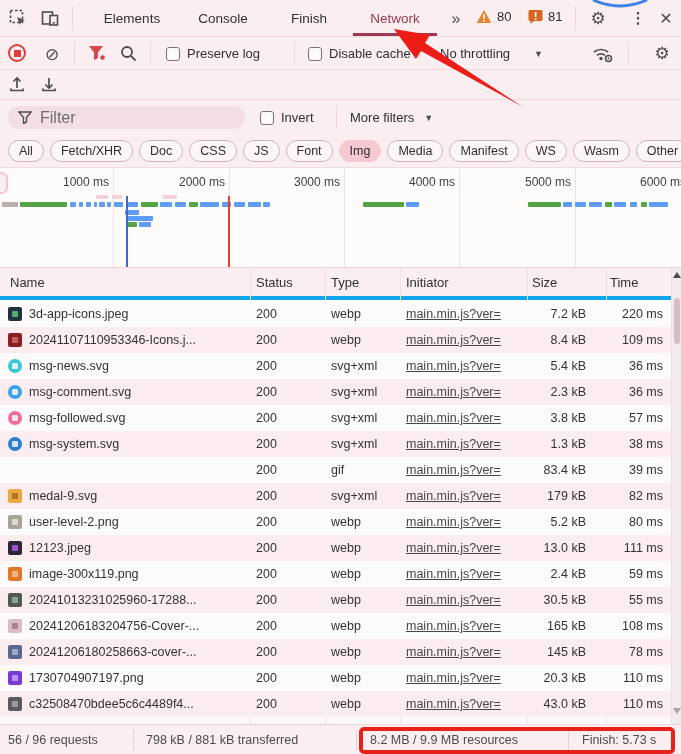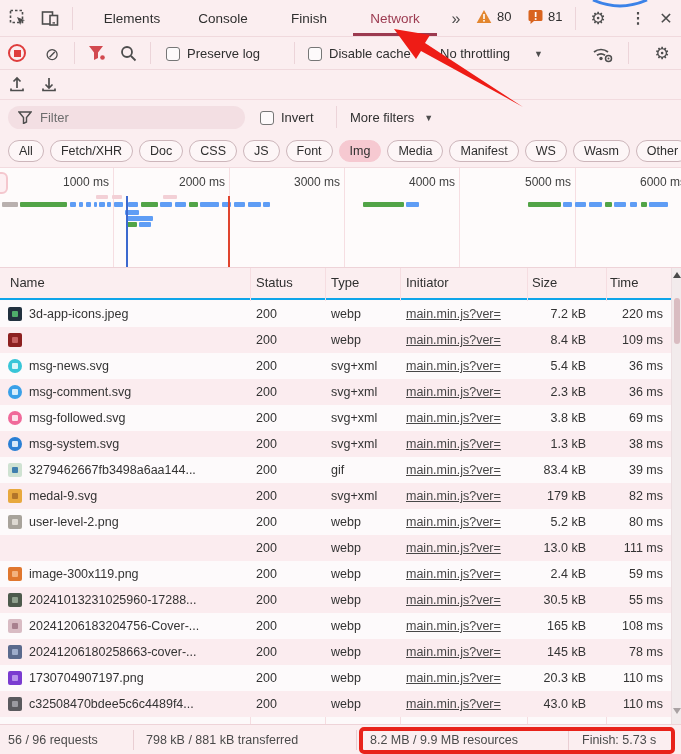--- a/index.html
+++ b/index.html
@@ -59,21 +59,21 @@
   
   .harbar{ position:absolute; left:0; top:70px; width:681px; height:30px;
     background:#fbeef0; border-bottom:1px solid #f2dbdf; }
   .har-import{ position:absolute; left:8px; top:5px; }
   .har-export{ position:absolute; left:40px; top:5px; }
 
   
   .filterbar{ position:absolute; left:0; top:100px; width:681px; height:35px; background:#fbeef0; }
   .filter-pill{ position:absolute; left:8px; top:6px; width:237px; height:23px; background:#f3dfe3;
     border-radius:12px; display:flex; align-items:center; padding:0 10px; gap:8px; }
-  .filter-pill .ph{ color:#6d6d6d; font-size:13px; }
+  .filter-pill .ph{ color:#6d6d6d; font-size:16px; }
   .invert-row{ position:absolute; left:260px; top:10px; display:flex; align-items:center; gap:7px; font-size:13px; }
   .fb-div{ position:absolute; left:336px; top:6px; width:1px; height:22px; background:#ecd4d9; }
   .morefilters{ position:absolute; left:350px; top:10px; display:flex; gap:10px; align-items:center; font-size:13px; }
 
   
   .chipsbar{ position:absolute; left:0; top:135px; width:681px; height:33px; background:#fbeef0;
     border-bottom:1px solid #f2dbdf; display:flex; align-items:center; gap:6px; padding-left:8px; }
   .chip{ height:22px; border:1px solid #cdb6bb; border-radius:12px; padding:0 10px; display:flex;
     align-items:center; font-size:12.5px; color:#2f2f2f; background:#fdf6f7; white-space:nowrap; }
   .chip.active{ background:#f6c9d1; border-color:#f6c9d1; }
@@ -84,21 +84,21 @@
   .ov-gridline{ position:absolute; top:0; width:1px; height:100px; background:#f6dee2; }
   .ov-tick{ position:absolute; top:7px; width:60px; text-align:right; font-size:12px; color:#3f3f3f; }
   .ov-seg{ position:absolute; border-radius:1px; }
   .ov-line{ position:absolute; top:28px; width:2px; height:72px; }
   .ov-leftfrag{ position:absolute; left:-6px; top:4px; width:14px; height:22px; border:2px solid #f4c7ce;
     border-radius:6px; background:#fdeff2; }
 
   
   .grid{ position:absolute; left:0; top:268px; width:681px; height:456px; background:#fdf9fa; }
   .grid-head{ position:absolute; left:0; top:0; width:681px; height:32px; background:#fbeef0;
-    border-bottom:2px solid #0ea5e9; font-size:13px; color:#2f2f2f; }
+    border-bottom:4px solid #0ea5e9; font-size:13px; color:#2f2f2f; }
   .hcell{ position:absolute; top:7px; }
   .col-div{ position:absolute; top:0; width:1px; height:456px; background:#f5dde1; }
   .rows{ position:absolute; left:0; top:33px; width:671px; }
   .nrow{ position:relative; width:671px; height:26px; font-size:12.5px; color:#333; }
   .nrow:nth-child(odd){ background:#fdfafb; }
   .nrow:nth-child(even){ background:#fbecef; }
   .cell{ position:absolute; top:0; height:26px; display:flex; align-items:center; overflow:hidden; white-space:nowrap; }
   .c-name{ left:8px; width:238px; gap:7px; }
   .c-status{ left:256px; width:64px; }
   .c-type{ left:331px; width:66px; }
@@ -349,20 +349,21 @@
           </span>
       <span class="cell c-size">7.2 kB</span>
       <span class="cell c-time">220 ms</span>
     </div>
 
     <div class="nrow">
       <span class="cell c-name">
         <span class="ricon" style="background: rgb(140, 32, 32);">
               <span class="inner" style="background: rgb(199, 95, 95);"></span>
             </span>
+        <span>20241107110953346-Icons.j...</span>
       </span>
       <span class="cell c-status">200</span>
       <span class="cell c-type">webp</span>
       <span class="cell c-init">
             <span>main.min.js?ver=</span>
           </span>
       <span class="cell c-size">8.4 kB</span>
       <span class="cell c-time">109 ms</span>
     </div>
 
@@ -404,46 +405,40 @@
               <span class="inner" style="background: rgb(253, 227, 236);"></span>
             </span>
         <span>msg-followed.svg</span>
       </span>
       <span class="cell c-status">200</span>
       <span class="cell c-type">svg+xml</span>
       <span class="cell c-init">
             <span>main.min.js?ver=</span>
           </span>
       <span class="cell c-size">3.8 kB</span>
-      <span class="cell c-time">69 ms</span>
+      <span class="cell c-time">57 ms</span>
     </div>
 
     <div class="nrow">
       <span class="cell c-name">
         <span class="ricon circle" style="background: rgb(42, 127, 212);">
               <span class="inner" style="background: rgb(212, 231, 249);"></span>
             </span>
         <span>msg-system.svg</span>
       </span>
       <span class="cell c-status">200</span>
       <span class="cell c-type">svg+xml</span>
       <span class="cell c-init">
             <span>main.min.js?ver=</span>
           </span>
       <span class="cell c-size">1.3 kB</span>
       <span class="cell c-time">38 ms</span>
     </div>
 
     <div class="nrow">
-      <span class="cell c-name">
-        <span class="ricon" style="background: rgb(207, 226, 210);">
-              <span class="inner" style="background: rgb(63, 127, 174);"></span>
-            </span>
-        <span>3279462667fb3498a6aa144...</span>
-      </span>
       <span class="cell c-status">200</span>
       <span class="cell c-type">gif</span>
       <span class="cell c-init">
             <span>main.min.js?ver=</span>
           </span>
       <span class="cell c-size">83.4 kB</span>
       <span class="cell c-time">39 ms</span>
     </div>
 
     <div class="nrow">
@@ -472,20 +467,26 @@
       <span class="cell c-status">200</span>
       <span class="cell c-type">webp</span>
       <span class="cell c-init">
             <span>main.min.js?ver=</span>
           </span>
       <span class="cell c-size">5.2 kB</span>
       <span class="cell c-time">80 ms</span>
     </div>
 
     <div class="nrow">
+      <span class="cell c-name">
+        <span class="ricon" style="background: rgb(43, 39, 51);">
+              <span class="inner" style="background: rgb(162, 79, 216);"></span>
+            </span>
+        <span>12123.jpeg</span>
+      </span>
       <span class="cell c-status">200</span>
       <span class="cell c-type">webp</span>
       <span class="cell c-init">
             <span>main.min.js?ver=</span>
           </span>
       <span class="cell c-size">13.0 kB</span>
       <span class="cell c-time">111 ms</span>
     </div>
 
     <div class="nrow">

